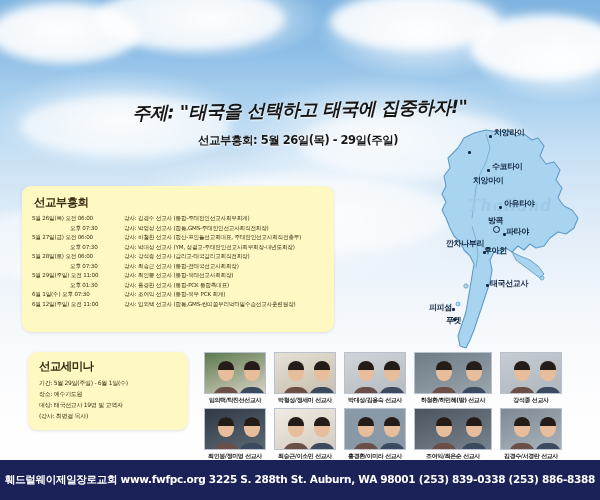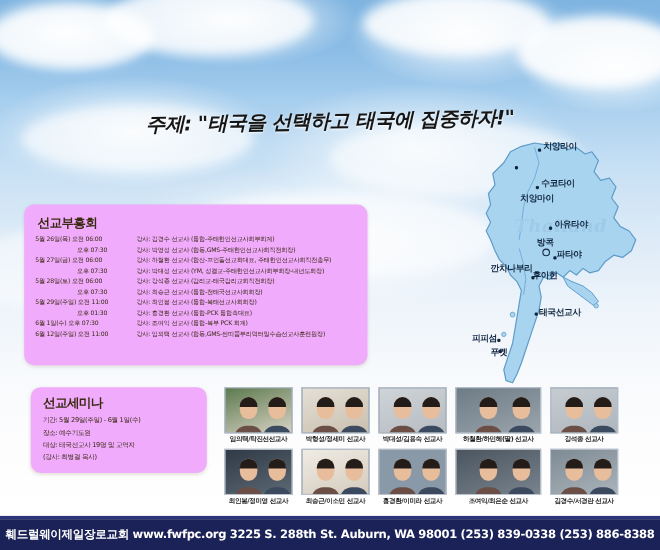--- a/index.html
+++ b/index.html
@@ -107,21 +107,21 @@
   }
   .bkk-marker {
     position:absolute; width:7px; height:7px;
     border:1.2px solid #10253f; border-radius:50%;
     background:transparent;
   }
 
   
   .box {
     position:absolute;
-    background:#f0abfc;
+    background:#fef9c3;
     border-radius:9px;
     box-shadow:0 1px 3px rgba(120,100,70,.18);
   }
   .box-revival { left:22px; top:186px; width:312px; height:146px; }
   .box-seminar { left:28px; top:352px; width:160px; height:78px; }
   .box-title {
     font-size:11.5px; font-weight:bold; color:#3a2a12;
     letter-spacing:-.6px;
   }
   .row {
@@ -159,21 +159,21 @@
     width:16px; height:20px; border-radius:50% 50% 45% 45%;
     background:#e8bd9c;
   }
   .body {
     position:absolute; bottom:-12px;
     width:26px; height:18px; border-radius:11px 11px 0 0;
   }
 
   
   .footer {
-    position:absolute; left:0; bottom:0; width:600px; height:28px;
+    position:absolute; left:0; bottom:0; width:600px; height:40px;
     background:#1b2257;
     display:flex; align-items:center; justify-content:center;margin-top:44px;
   }
   .footer-text {
     color:#ffffff; font-size:10.5px; font-weight:bold;
     letter-spacing:-.3px; white-space:nowrap;
   }
   .footer-strip {
     position:absolute; left:0; bottom:28px; width:600px; height:3px;
     background:#2d3578;
@@ -190,20 +190,21 @@
   <div class="cloud c3"></div>
   <div class="cloud c4"></div>
   <div class="cloud c5"></div>
   <div class="cloud c6"></div>
   <div class="cloud c7"></div>
   <div class="cloud c8"></div>
 
   <div class="subtitle">주제: "태국을 선택하고 태국에 집중하자!"</div>
 
   <div class="date-lines">
+    <div>선교부흥회: 5월 26일(목) - 29일(주일)</div>
   </div>
 
   <div class="map-wrap">
     <svg width="180" height="238" viewBox="0 0 180 238">
       <path d="M38,30 L44,20 L54,15 L66,12 L78,14 L88,12 L96,18 L104,16 L112,22 L118,20
                L124,28 L120,38 L126,46 L134,44 L140,52 L136,62 L142,70 L138,80 L144,88
                L152,92 L158,100 L154,110 L146,116 L138,114 L130,120 L124,128 L116,130
                L110,126 L104,132 L98,128 L92,134 L86,130 L80,136 L74,134 L70,142
                L72,152 L70,164 L66,176 L62,188 L58,200 L54,212 L50,222 L46,230
                L40,228 L38,218 L42,206 L46,194 L48,182 L50,170 L52,158 L54,146

